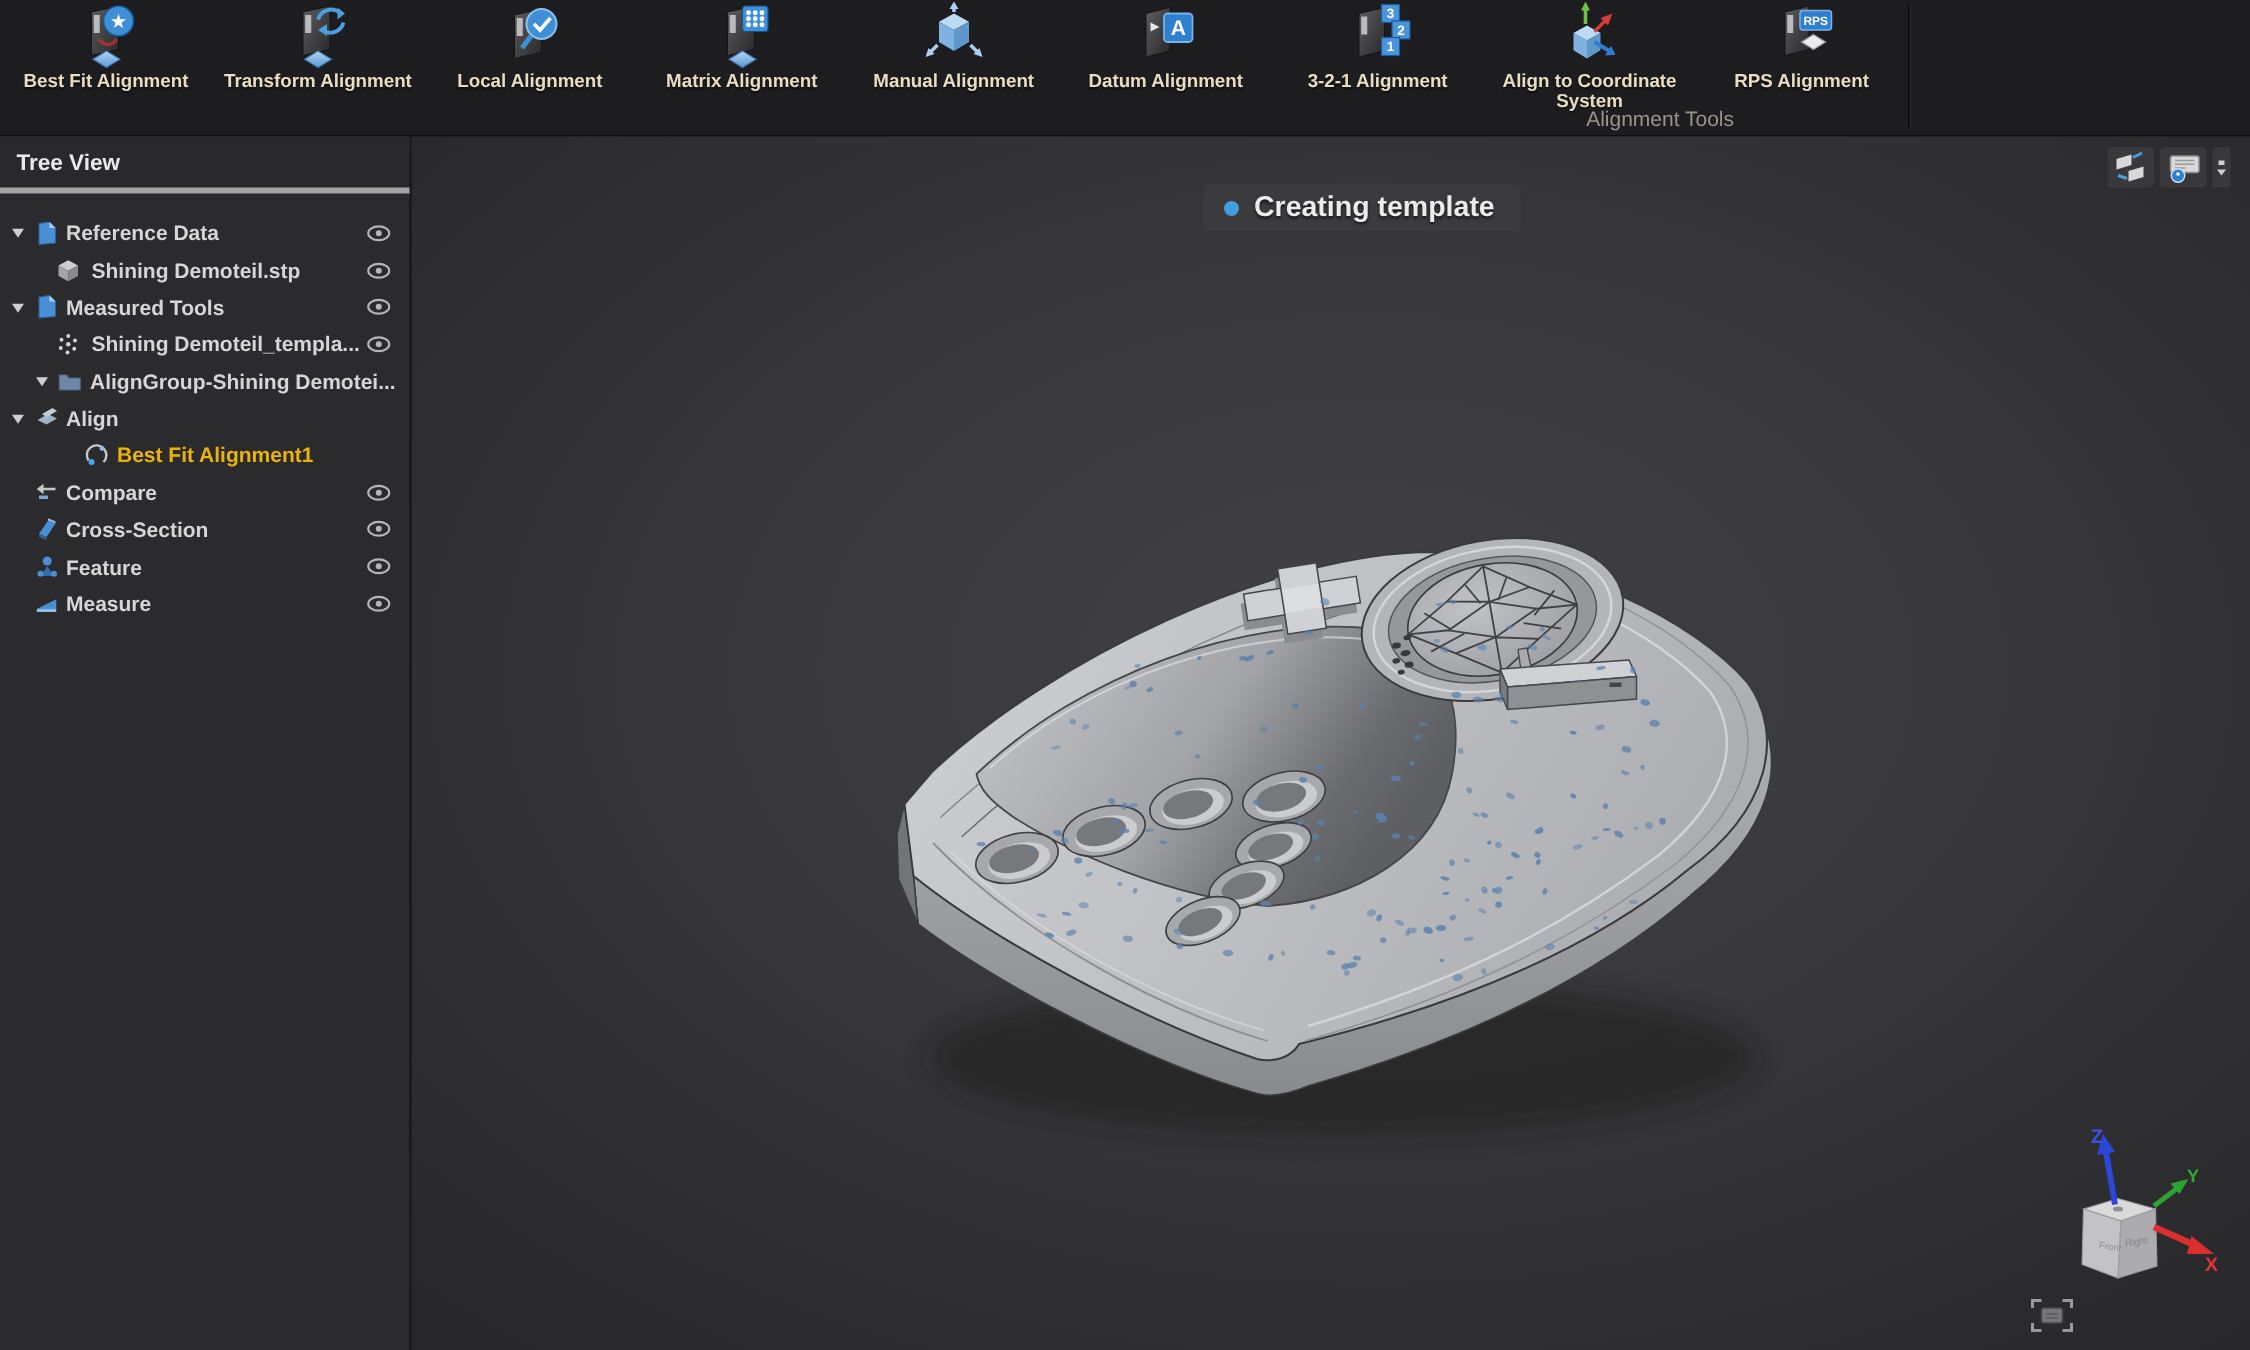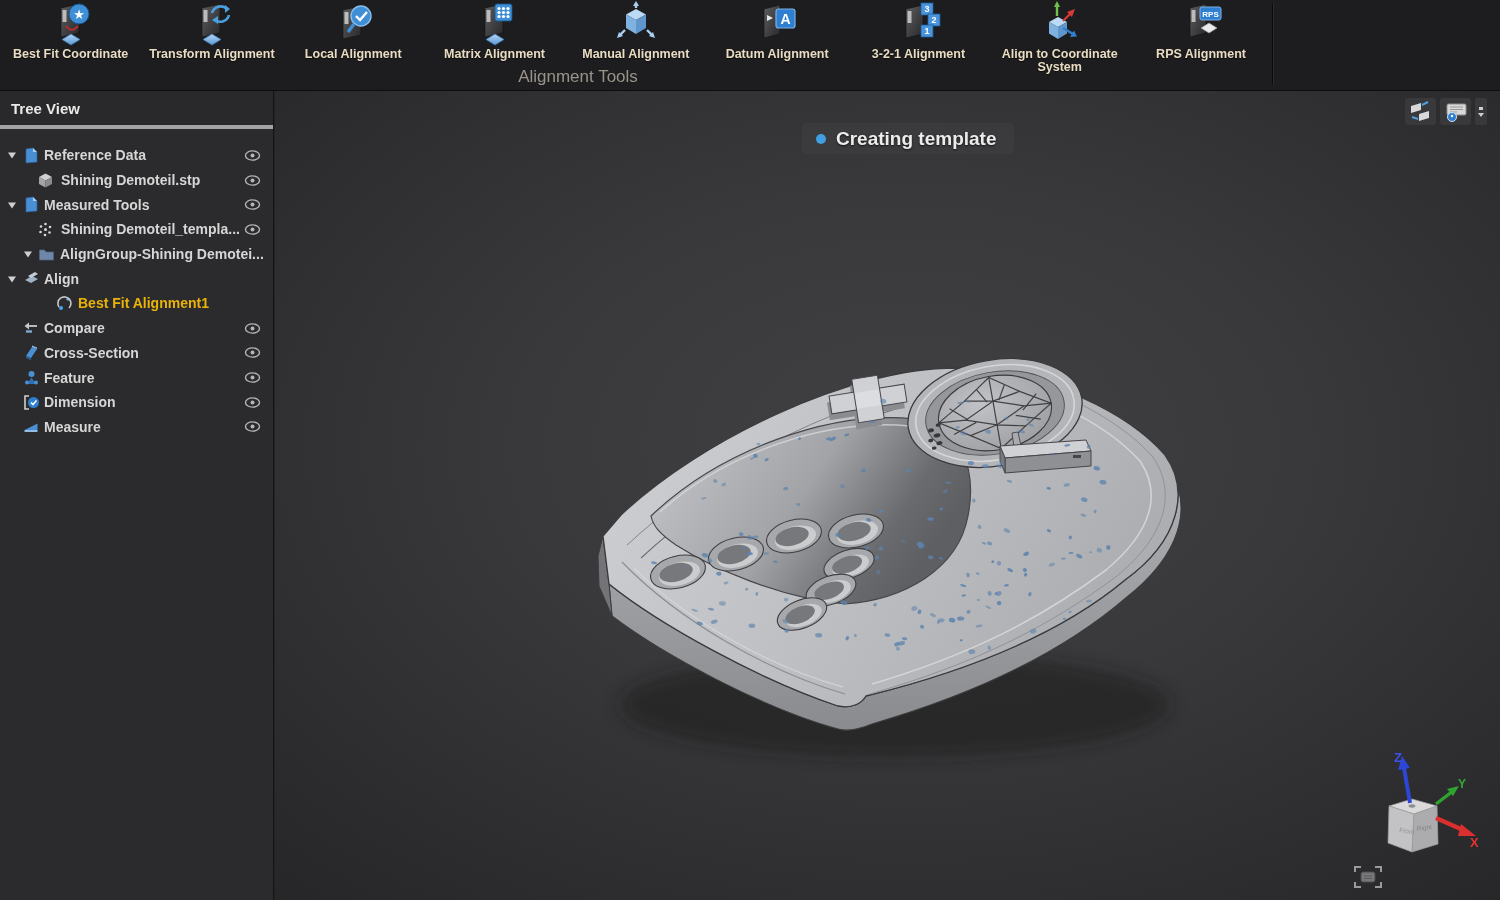--- a/index.html
+++ b/index.html
@@ -11,22 +11,22 @@
   .ribbon { position:absolute; left:0; top:0; width:1500px; height:91px;
             background:#1d1d1f; border-bottom:1px solid #0d0d0d; }
   .ribbon-group { position:absolute; left:0; top:0; width:1272px; height:90px; }
   .ribbon-items { display:flex; }
   .ribbon-item { width:141.3px; height:72px; display:flex; flex-direction:column;
                  align-items:center; cursor:default; }
   .ribbon-item .ricon { width:46px; height:46px; margin-top:1px; flex:0 0 auto; }
   .ribbon-item .rlabel { margin-top:1px; font-size:12.5px; line-height:13px; font-weight:bold;
                  color:#e8dcc2; text-align:center; max-width:132px;
                  text-shadow:0 1px 1px rgba(0,0,0,.6); }
-  .group-label { position:absolute; left:0; bottom:3px; width:1156px; text-align:center;
-                 font-size:17px; color:#98948a; }
+  .group-label { position:absolute; left:0; bottom:3px; width:1156px; text-align:right;
+                 font-size:14px; color:#98948a; }
   .ribbon-divider { position:absolute; left:1272px; top:3px; height:82px; width:1px;
                  background:#0a0a0a; box-shadow:1px 0 0 #2c2c2e; }
 
   
   .tree-panel { position:absolute; left:0; top:91px; width:274px; height:809px;
                 background:#2b2b2d; border-right:1px solid #141414; }
   .tree-header { height:38px; display:flex; align-items:center; padding-left:11px;
                  border-bottom:4px solid #a3a3a3; background:#29292b; }
   .tree-title { font-size:15px; color:#e9e9e9; font-weight:bold; }
   .tree-rows { padding-top:14px; }
@@ -107,21 +107,21 @@
 
         <div class="ribbon-item">
           <svg class="ricon" viewBox="0 0 46 46">
             <path d="M13,7 L31,3 L31,32 L13,36 Z" fill="url(#gsheet)" stroke="#111" stroke-width="0.6"></path>
             <rect x="14.5" y="9" width="4" height="12" fill="#cfcfcf" opacity="0.85"></rect>
             <path d="M18,25 C22,30 26,30 30,25" stroke="#a83030" stroke-width="2.2" fill="none"></path>
             <circle cx="31" cy="13" r="10" fill="#3f8fd6" stroke="#15558f" stroke-width="1"></circle>
             <text x="31" y="17.5" font-size="13" fill="#fff" text-anchor="middle">★</text>
             <path d="M23,33 L32,38.5 L23,44 L14,38.5 Z" fill="url(#gdiamond)" stroke="#3a76b0" stroke-width="0.8"></path>
           </svg>
-          <div class="rlabel">Best Fit Coordinate</div>
+          <div class="rlabel">Best Fit Alignment</div>
         </div>
 
         <div class="ribbon-item">
           <svg class="ricon" viewBox="0 0 46 46">
             <path d="M13,7 L31,3 L31,32 L13,36 Z" fill="url(#gsheet)" stroke="#111" stroke-width="0.6"></path>
             <rect x="14.5" y="9" width="4" height="12" fill="#cfcfcf" opacity="0.85"></rect>
             <path d="M23,12 A9,9 0 0 1 38,8" stroke="#4a9fe0" stroke-width="2.6" fill="none"></path>
             <path d="M41,8 L36,4 L36,12 Z" fill="#4a9fe0"></path>
             <path d="M40,14 A9,9 0 0 1 26,19" stroke="#4a9fe0" stroke-width="2.6" fill="none"></path>
             <path d="M23,19 L29,15 L29,23 Z" fill="#4a9fe0"></path>
@@ -365,32 +365,20 @@
           <circle cx="4" cy="13.5" r="2" fill="#4a8fd4"></circle>
             <circle cx="13" cy="13.5" r="2" fill="#4a8fd4"></circle>
           </svg>
         <span class="tlabel" style="left:44px">Feature</span>
         <svg class="eye" viewBox="0 0 17 13">
           <ellipse cx="8.5" cy="6.5" rx="7" ry="4.6" fill="none" stroke="#b5b5b5" stroke-width="1.4"></ellipse>
             <circle cx="8.5" cy="6.5" r="2" fill="#b5b5b5"></circle>
           </svg>
       </div>
 
-      <div class="tree-row">
-        <svg class="ticon" style="left:23px" viewBox="0 0 17 17">
-          <path d="M6,2 L2,2 L2,15 L6,15" fill="none" stroke="#cfcfcf" stroke-width="1.6"></path>
-          <circle cx="10.5" cy="8.5" r="5.5" fill="#2f7fd0"></circle>
-          <path d="M8,8.5 L10,10.5 L13.5,6.5" stroke="#fff" stroke-width="1.6" fill="none"></path>
-          </svg>
-        <span class="tlabel" style="left:44px">Dimension</span>
-        <svg class="eye" viewBox="0 0 17 13">
-          <ellipse cx="8.5" cy="6.5" rx="7" ry="4.6" fill="none" stroke="#b5b5b5" stroke-width="1.4"></ellipse>
-            <circle cx="8.5" cy="6.5" r="2" fill="#b5b5b5"></circle>
-          </svg>
-      </div>
 
       <div class="tree-row">
         <svg class="ticon" style="left:23px" viewBox="0 0 17 17">
           <path d="M1.5,12 L14.5,5.5 L14.5,12 Z" fill="#4a8fd4"></path>
           <path d="M1.5,12 L14.5,12 L14.5,14 L1.5,14 Z" fill="#8fbde8"></path>
           </svg>
         <span class="tlabel" style="left:44px">Measure</span>
         <svg class="eye" viewBox="0 0 17 13">
           <ellipse cx="8.5" cy="6.5" rx="7" ry="4.6" fill="none" stroke="#b5b5b5" stroke-width="1.4"></ellipse>
             <circle cx="8.5" cy="6.5" r="2" fill="#b5b5b5"></circle>

